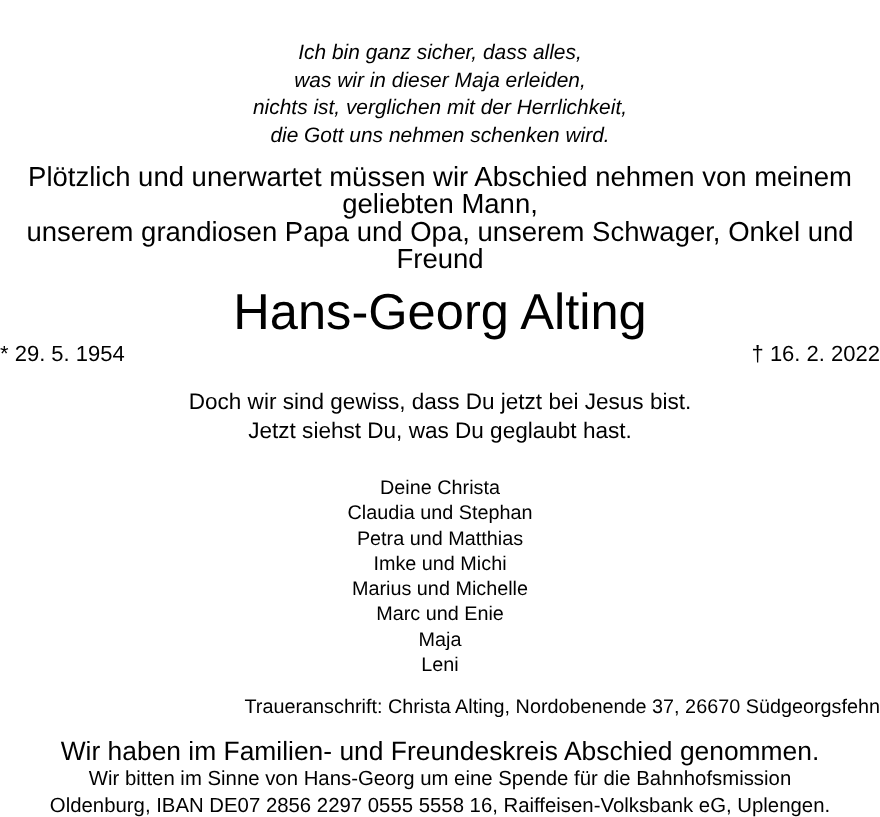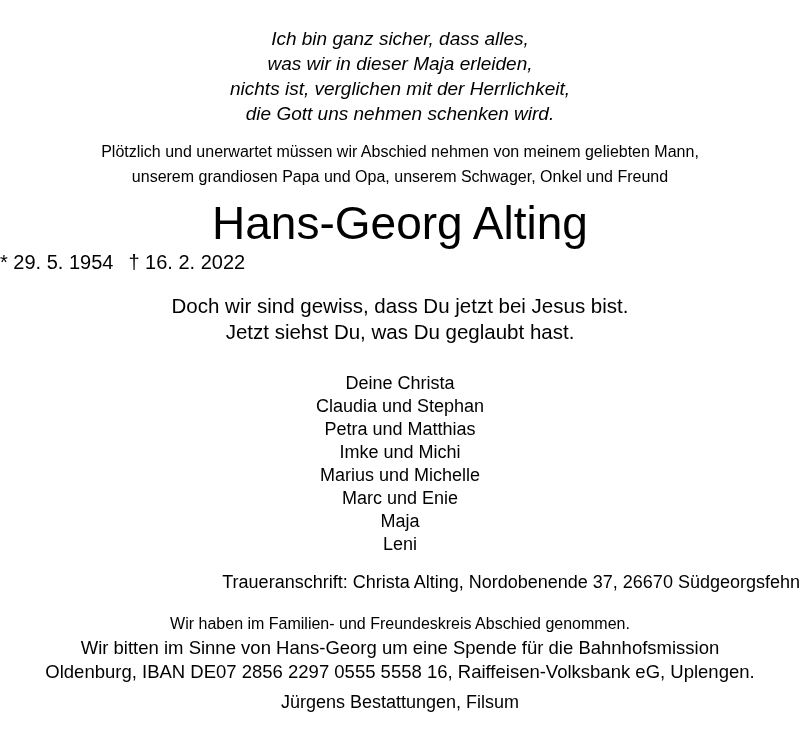--- a/index.html
+++ b/index.html
@@ -11,67 +11,67 @@
     height: 743px;
     background: #ffffff;
     color: #000000;
     font-family: "Liberation Sans", sans-serif;
     overflow: hidden;
   }
   .notice {
     box-sizing: border-box;
     width: 800px;
     height: 743px;
-    padding-top: 26px;
+    padding-top: 36px;
     text-align: center;
   }
   .quote {
     font-style: italic;
     font-size: 19px;
     line-height: 25px;
   }
   .intro {
-    font-size: 16px;
+    font-size: 25px;
     line-height: 25px;
     margin-top: 13px;
   }
   .name {
     font-size: 46px;
     font-weight: normal;
     line-height: 48px;
     margin: 10px 0 0 0;
     letter-spacing: 0px;
   }
   .dates {
     margin-top: 5px;
     font-size: 20px;
     line-height: 20px;
     display: flex;
-    justify-content: flex-start;
+    justify-content: space-between;
     gap: 15px;
   }
   .affirmation {
     font-weight: normal;
     font-size: 20.5px;
     line-height: 26px;
     margin-top: 21px;
   }
   .mourners {
     font-size: 18px;
     line-height: 23px;
     margin-top: 27px;
   }
   .address {
     font-size: 18px;
     line-height: 21px;
     margin: 16px 0 0 0;
     text-align: right;
   }
   .farewell {
-    font-size: 16px;
+    font-size: 24px;
     line-height: 24px;
     margin: 19px 0 0 0;
   }
   .donation {
     font-size: 18.5px;
     line-height: 24px;
   }
   .undertaker {
     font-size: 18px;
     line-height: 22px;

